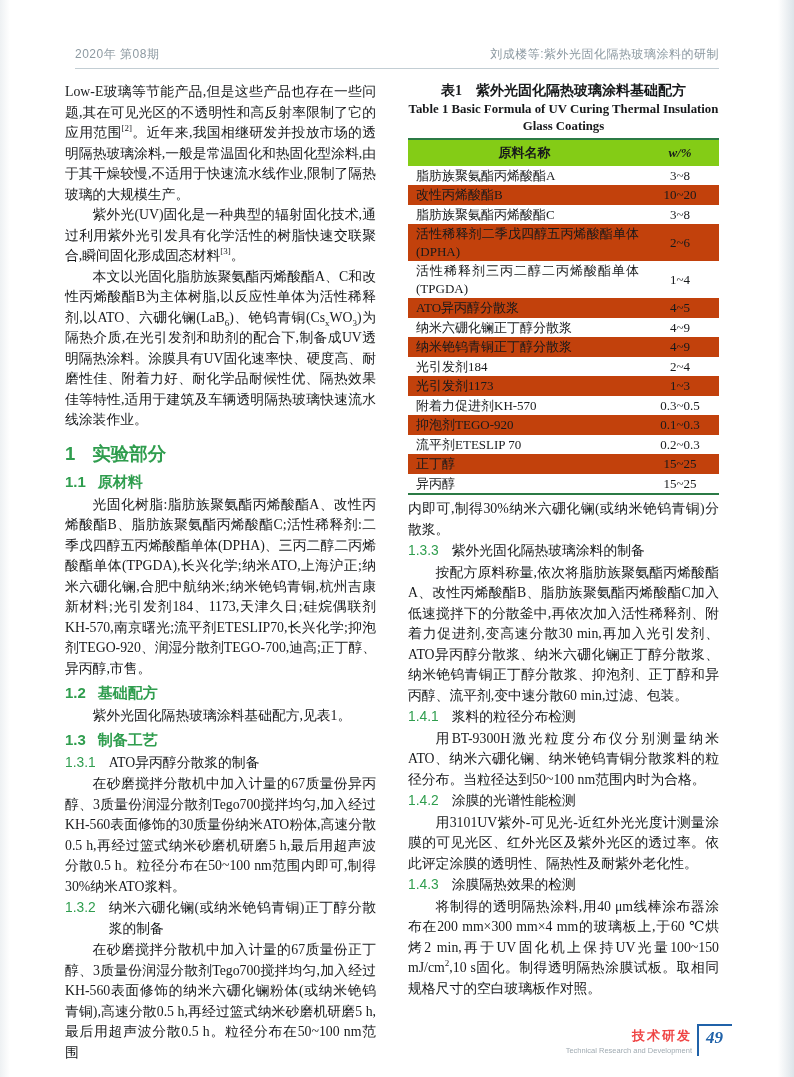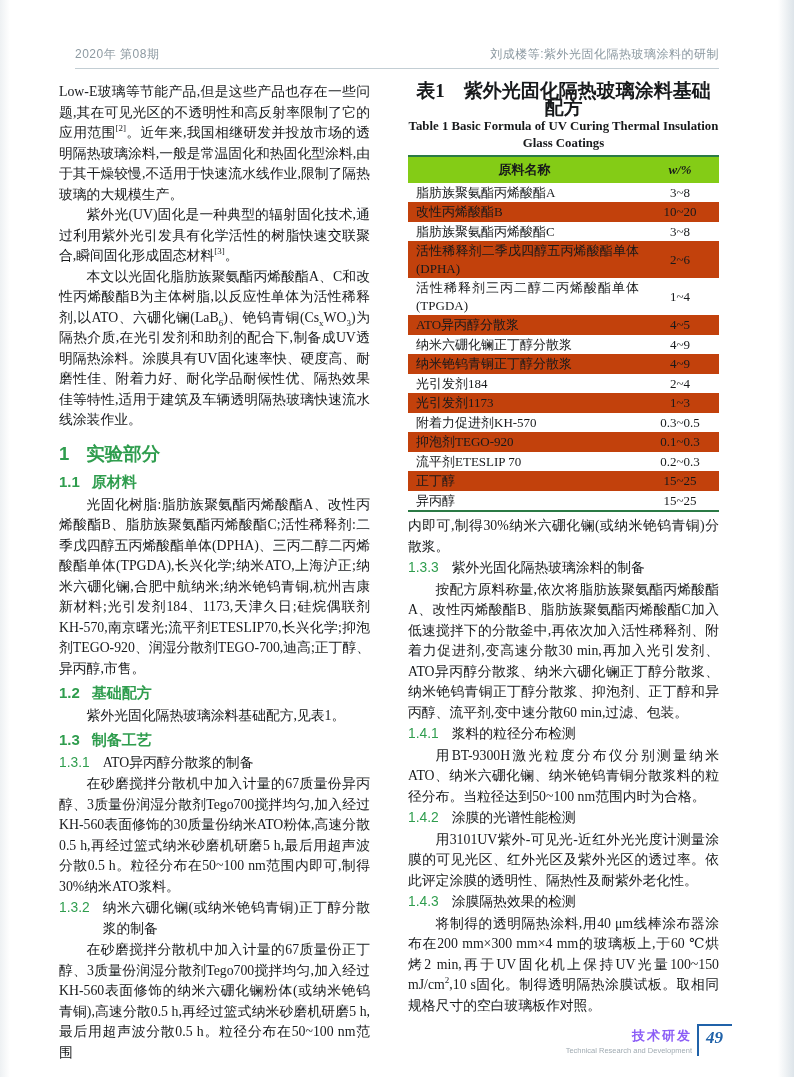--- a/index.html
+++ b/index.html
@@ -14,53 +14,53 @@
 
   .page-header {
     position:absolute; left:75px; width:644px; top:46px;
     display:flex; justify-content:space-between; align-items:flex-end;
     padding-bottom:5px; border-bottom:1.5px solid #c3ced4;
     font-family:"Liberation Sans","DejaVu Sans",sans-serif;
     font-size:12px; color:#8c99a1; letter-spacing:.5px;
   }
 
   .col { position:absolute; top:82px; width:311px; font-size:13.8px; line-height:20.5px; text-align:justify; }
-  .col-left  { left:59px; }
+  .col-left  { left:65px; }
   .col-right { left:408px; }
 
   p.body-para { margin:0; text-indent:2em; }
   p.no-indent { text-indent:0; }
   sup,sub { font-size:9px; line-height:0; }
 
   .h1, .h2 { display:flex; align-items:baseline; color:#2f9d4e;
     font-family:"Liberation Sans","DejaVu Sans",sans-serif; font-weight:bold; }
   .h1 { font-size:18.5px; margin:13px 0 8px; }
   .h1 .num { margin-right:17px; }
   .h2 { font-size:15px; margin:4px 0 2px; }
   .h2 .num { margin-right:12px; }
   .h3 { display:flex; align-items:baseline; margin:1px 0; }
   .h3 .num { color:#2f9d4e; font-family:"Liberation Sans","DejaVu Sans",sans-serif; margin-right:13px; flex:none; }
   .h3 .title { color:#17191b; }
 
   .table-block { margin-bottom:4px; }
-  .table-title-cn { text-align:center; font-weight:bold; font-size:19px; line-height:17px; margin-bottom:2px; }
+  .table-title-cn { text-align:center; font-weight:bold; font-size:14px; line-height:17px; margin-bottom:2px; }
   .table-title-en { text-align:center; font-weight:bold; font-size:12.8px; line-height:16.5px; margin-bottom:4px; }
   table.formula { width:100%; border-collapse:collapse; font-size:13px;
     border-top:2.5px solid #2b7a45; border-bottom:2.5px solid #2b7a45; }
   table.formula th { background:#84cc16; font-weight:bold; padding:2.5px 2px; font-size:13px; }
   table.formula th.col-name { text-align:center; }
   table.formula th.col-value { width:74px; text-align:center; font-style:italic; }
   table.formula td { padding:1px 2px; line-height:17.5px; vertical-align:middle; }
   table.formula td.name  { padding-left:8px; }
   table.formula td.value { text-align:center; }
   table.formula tr.shaded { background:#c2410c; }
 
   .page-footer { position:absolute; top:1024px; right:62px; display:flex; align-items:flex-start; }
   .footer-labels { text-align:right; margin-top:3px; }
-  .footer-cn { font-size:13px; font-weight:bold; color:#8b5cf6; letter-spacing:2px;
+  .footer-cn { font-size:13px; font-weight:bold; color:#ef4444; letter-spacing:2px;
     font-family:"Liberation Sans","DejaVu Sans",sans-serif; }
   .footer-en { font-size:7.5px; color:#a0abb2; margin-top:1px;
     font-family:"Liberation Sans","DejaVu Sans",sans-serif; }
   .page-number-box { margin-left:5px; border-top:2.5px solid #2062a9; border-left:2.5px solid #2062a9;
     padding:2px 9px 8px 7px; font-size:17px; font-weight:bold; font-style:italic; color:#2062a9; }
 </style>
 </head>
 <body>
 
 <div class="page">

